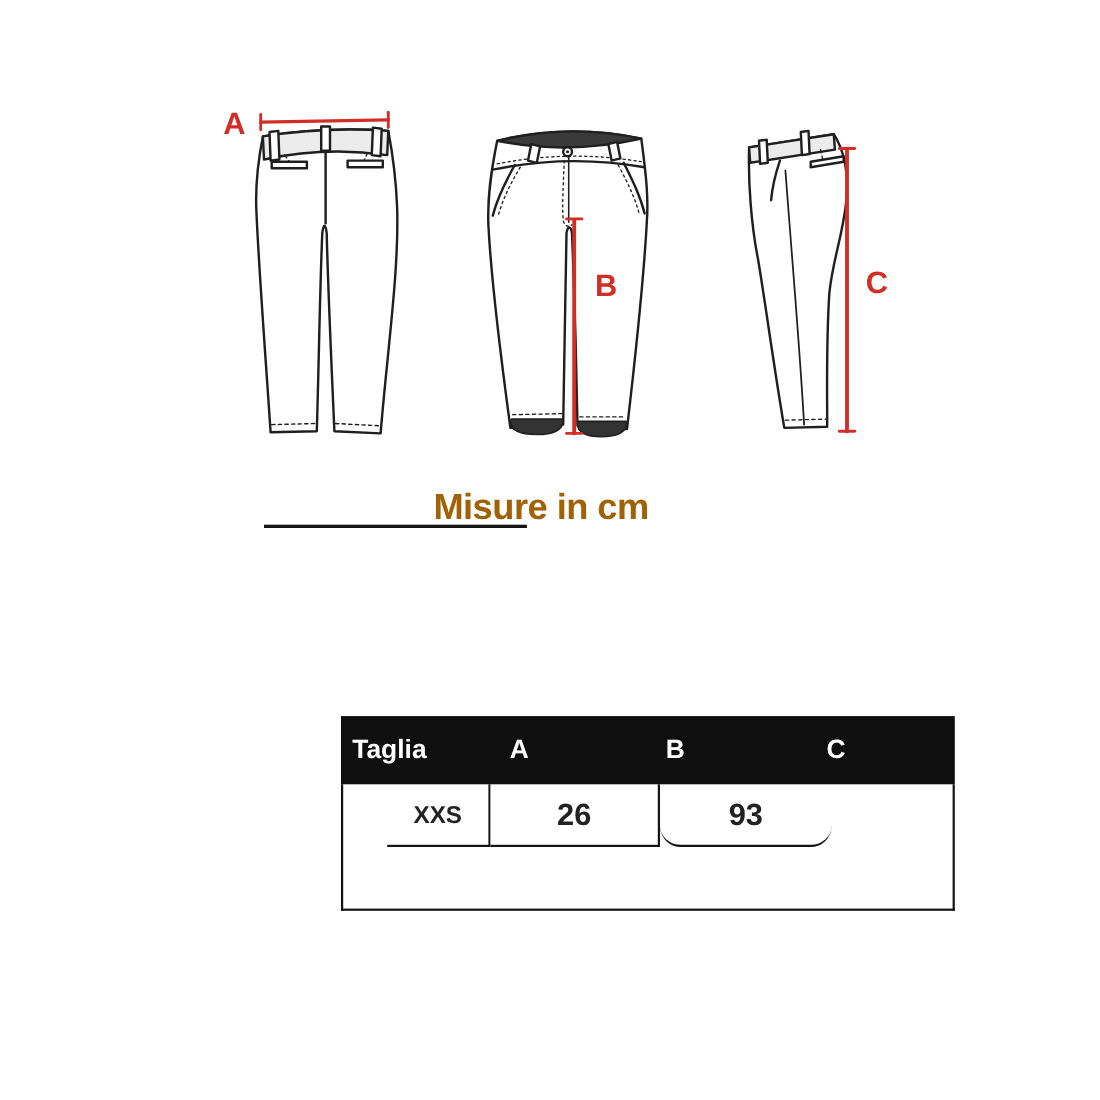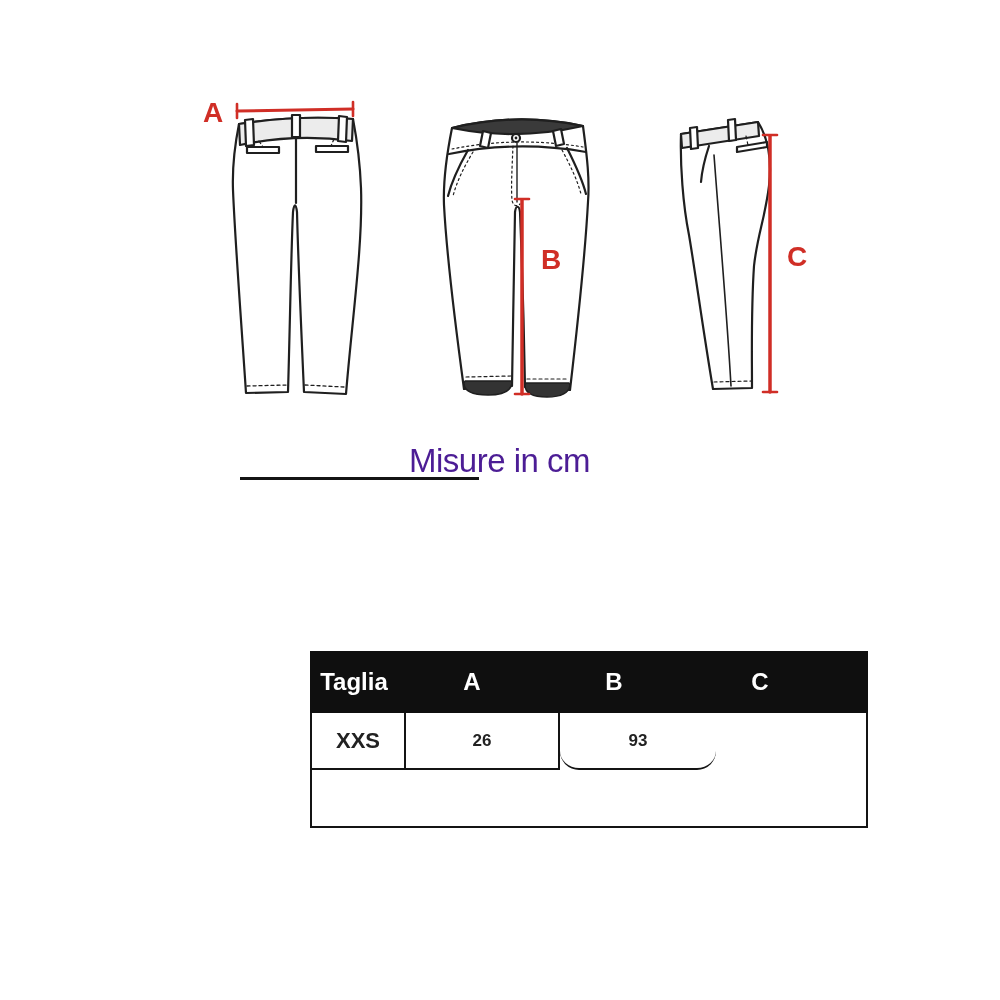--- a/index.html
+++ b/index.html
@@ -16,39 +16,39 @@
   }
   .flats{position:absolute;left:0;top:0;}
   .m-label{
     position:absolute;font-weight:bold;font-size:28px;line-height:30px;
     color:var(--accent-red);
   }
   #label-a{left:203px;top:98px;}
   #label-b{left:541px;top:245px;}
   #label-c{left:787px;top:242px;}
   .title{
-    position:absolute;left:409px;top:442px;font-size:33px;font-weight:normal;
-    letter-spacing:-0.5px;color:#4c1d95;white-space:nowrap;
+    position:absolute;left:394px;top:442px;font-size:33px;font-weight:bold;
+    letter-spacing:-0.5px;color:#a16207;white-space:nowrap;
   }
   .title-underline{
     position:absolute;left:240px;top:477px;width:239px;height:3px;background:#141414;
   }
   .size-table{position:absolute;left:262px;top:651px;width:558px;padding-left:48px;}
   .thead{height:62px;background:var(--table-header-bg);position:relative;}
   .th{
     position:absolute;top:50%;transform:translate(-50%,-50%);
     color:var(--table-header-text);font-weight:bold;font-size:24px;white-space:nowrap;
   }
   .th-size{left:44px;} .th-a{left:162px;} .th-b{left:304px;} .th-c{left:450px;}
   .tbody{border:2px solid #141414;border-top:none;}
-  .tr{display:grid;grid-template-columns:94px 154px 156px 150px;height:57px;}
+  .tr{display:grid;grid-template-columns:94px 154px 156px 150px;height:57px;margin-left:40px;}
   .tr:last-child{height:56px;}
   .td{
     display:flex;align-items:center;justify-content:center;
-    font-weight:bold;font-size:17px;color:#222;
+    font-weight:bold;font-size:28px;color:#222;
     border-right:2px solid #141414;box-sizing:border-box;background:#fff;
   }
   .td:last-child{border-right:none;border-radius:19px;}
   .tr:first-child .td{border-bottom:2px solid #141414;}
   .td.size{font-size:22px;}
 </style>
 </head>
 <body>
 
 <div class="canvas">

